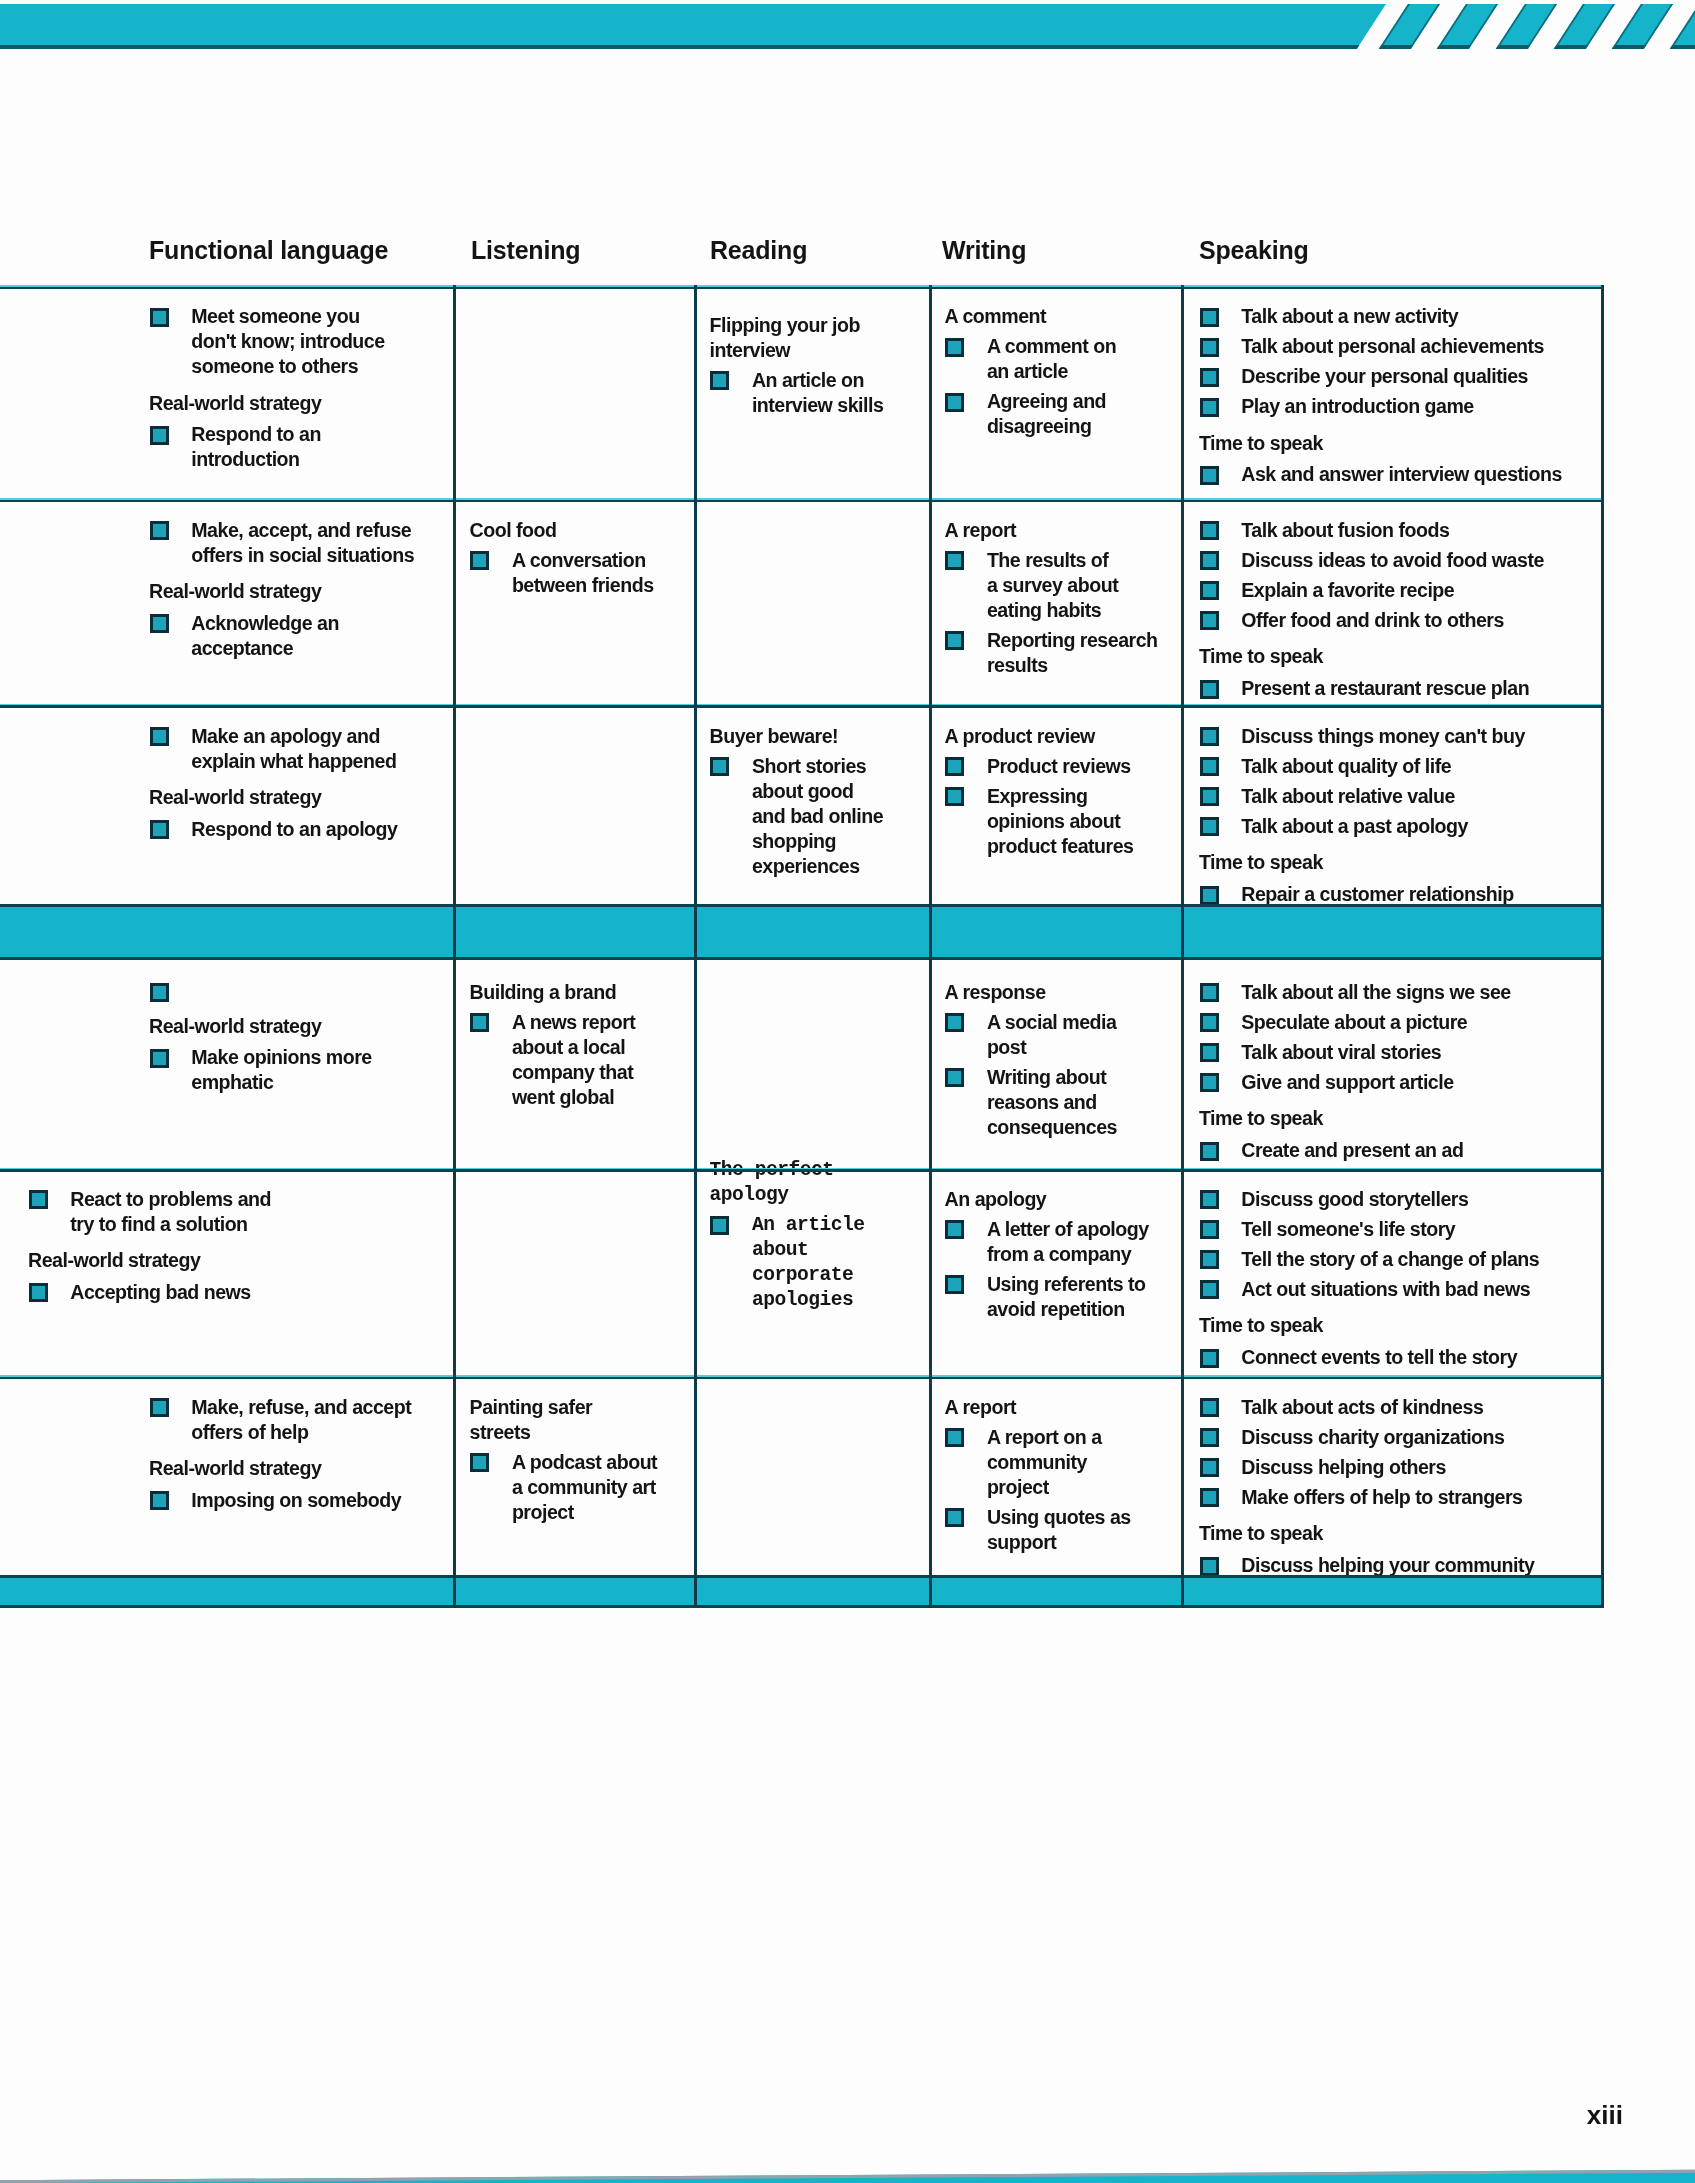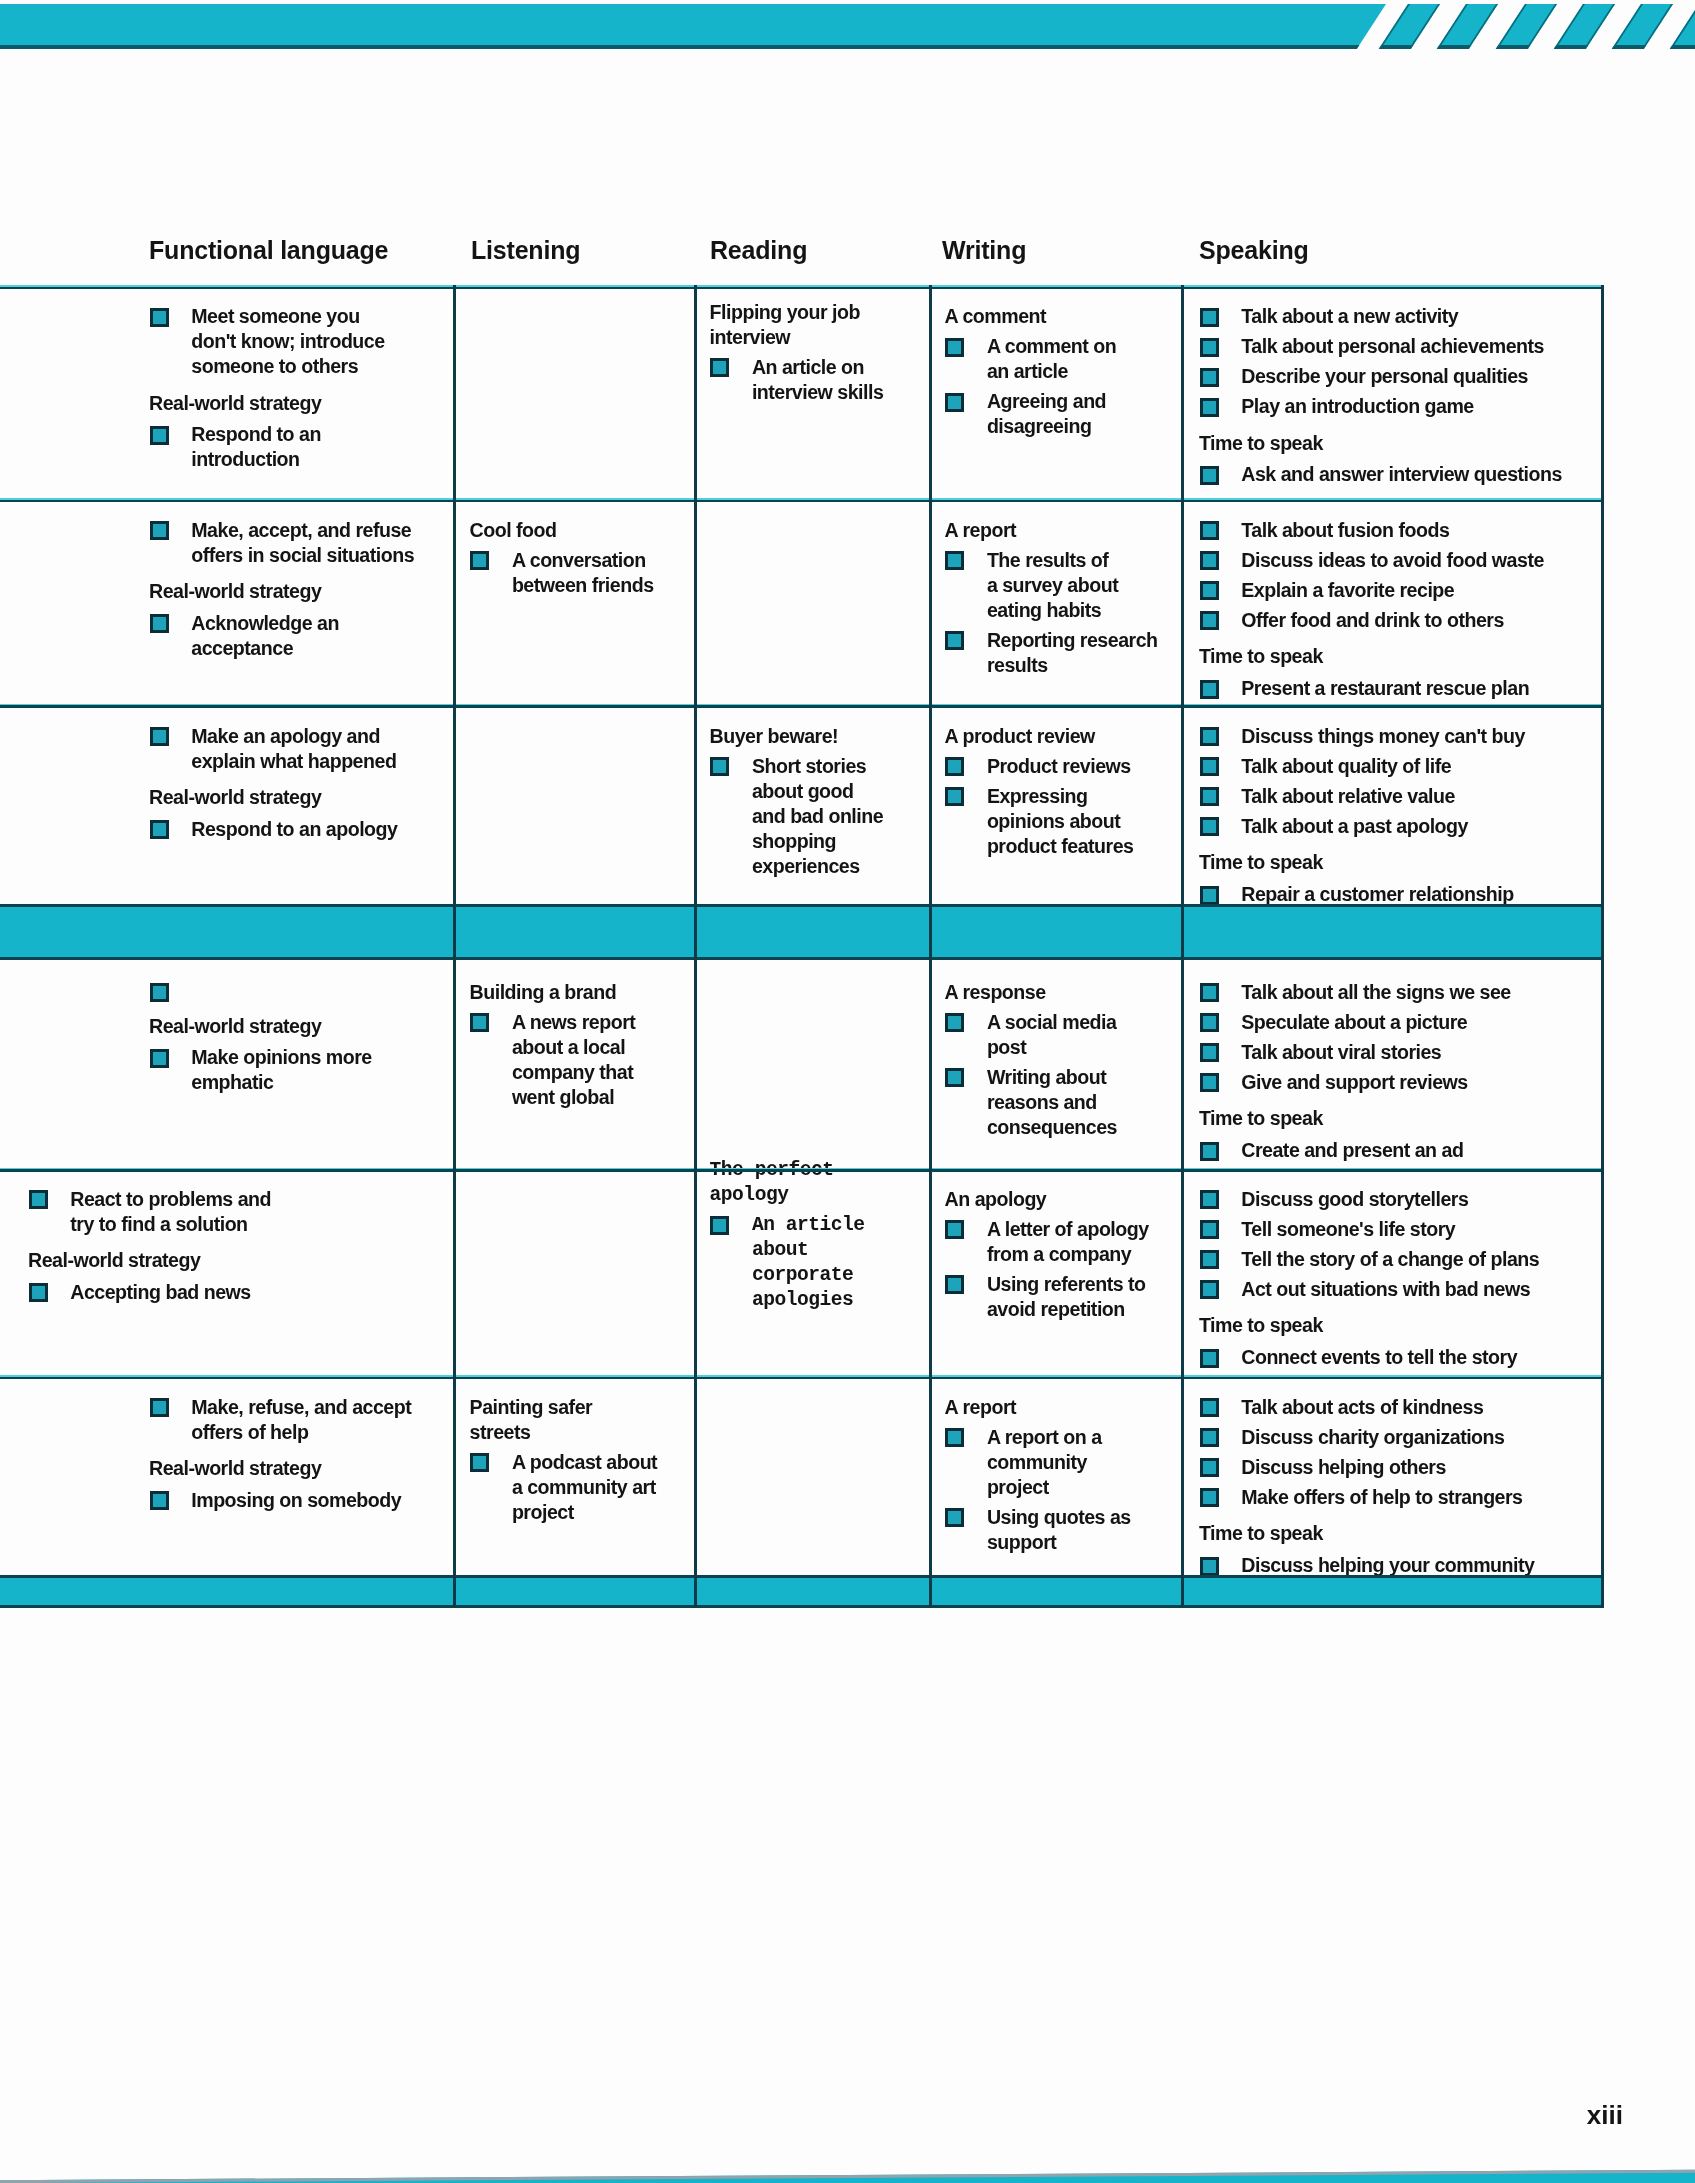--- a/index.html
+++ b/index.html
@@ -88,21 +88,21 @@
 someone to others</span>
       </div>
       <div class="blk-s"><span class="txt">Real-world strategy</span></div>
       <div class="blk-b">
         <span class="sq"></span>
         <span class="txt">Respond to an
 introduction</span>
       </div>
     </div>
     <div class="cell c1" style="left: 455px; width: 240px; top: 4.4px; height: 209px;"></div>
-    <div class="cell c2" style="left: 695px; width: 235px; top: 0; height: 187px;">
+    <div class="cell c2" style="left: 695px; width: 235px; top: 13px; height: 187px;">
       <div class="blk-t"><span class="txt">Flipping your job
 interview</span></div>
       <div class="blk-b">
         <span class="sq"></span>
         <span class="txt">An article on
 interview skills</span>
       </div>
     </div>
     <div class="cell c3" style="left: 930px; width: 253px; top: 4.4px; height: 209px;">
       <div class="blk-t"><span class="txt">A comment</span></div>
@@ -303,21 +303,21 @@
       <div class="blk-b">
         <span class="sq"></span>
         <span class="txt">Speculate about a picture</span>
       </div>
       <div class="blk-b">
         <span class="sq"></span>
         <span class="txt">Talk about viral stories</span>
       </div>
       <div class="blk-b">
         <span class="sq"></span>
-        <span class="txt">Give and support reviews</span>
+        <span class="txt">Give and support article</span>
       </div>
       <div class="blk-s"><span class="txt">Time to speak</span></div>
       <div class="blk-b">
         <span class="sq"></span>
         <span class="txt">Create and present an ad</span>
       </div>
     </div>
     <div class="cell c0" style="left: 0px; width: 455px; top: 887px; height: 231px; padding-left: 28px;">
       <div class="blk-b">
         <span class="sq"></span>

